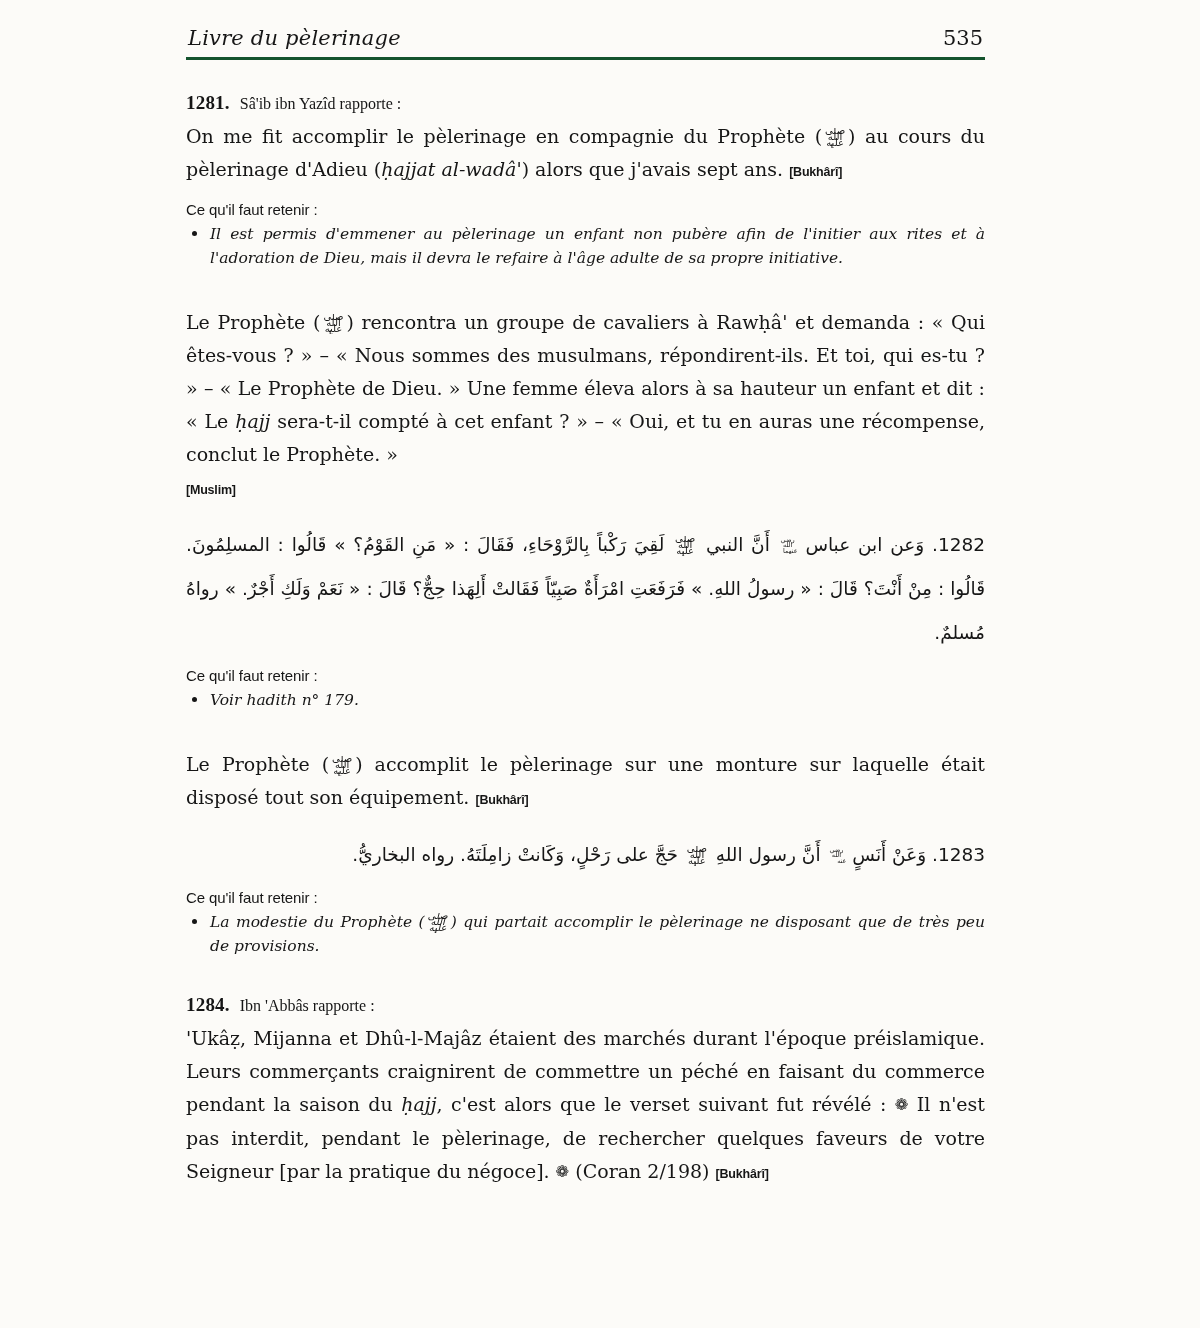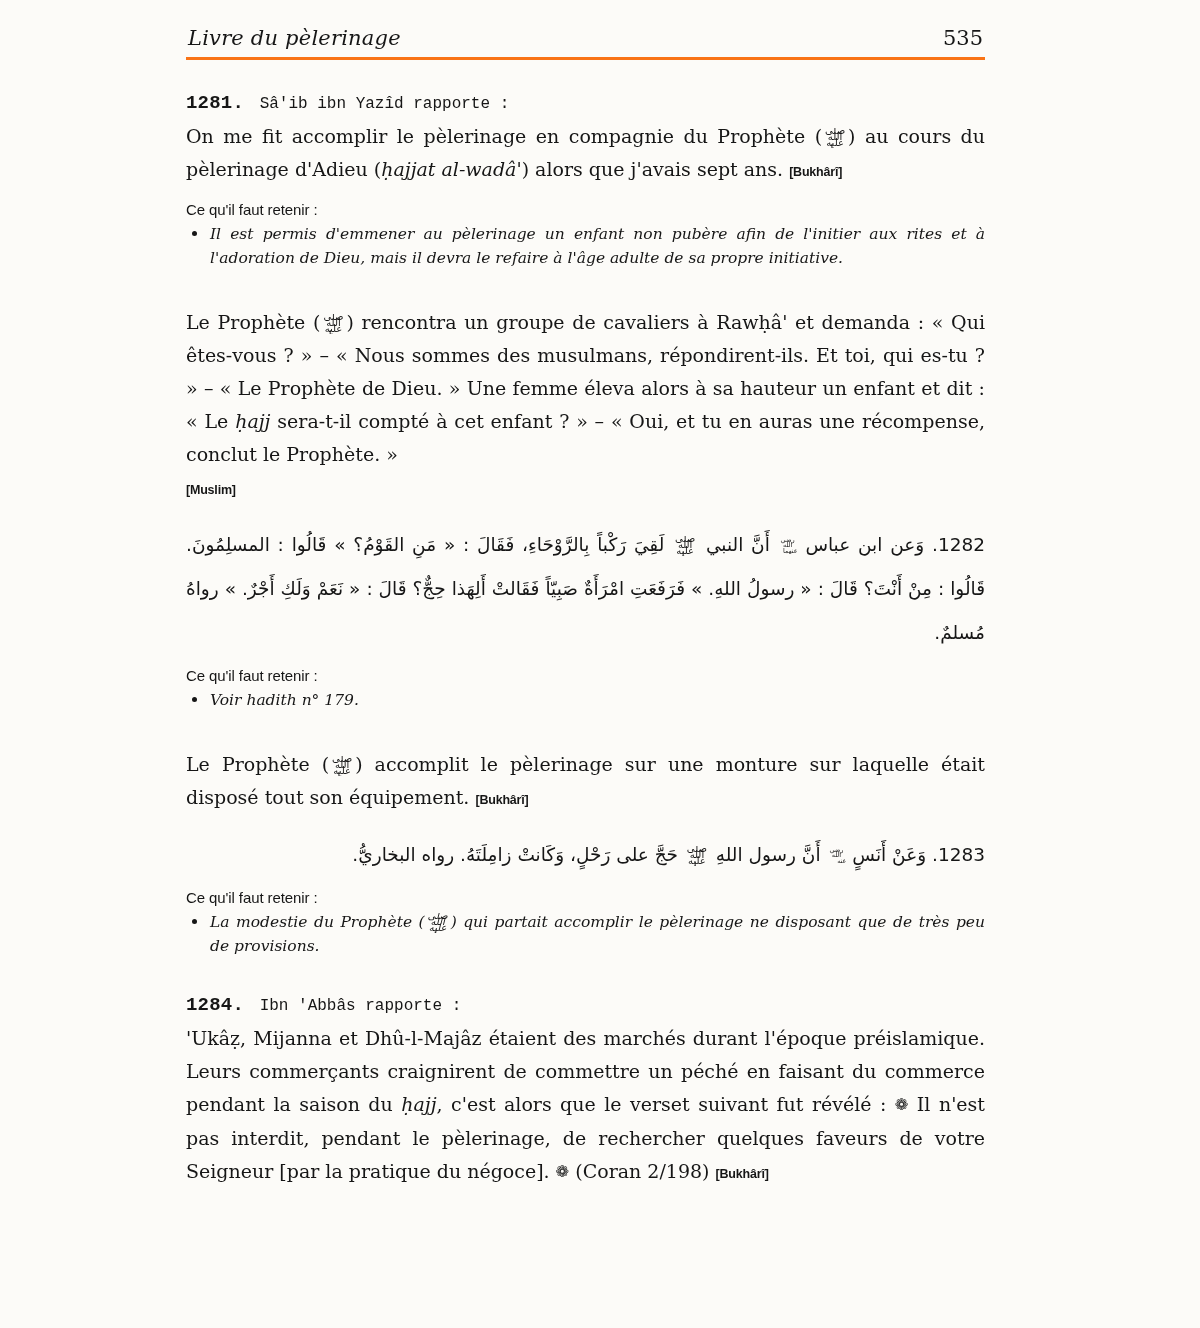--- a/index.html
+++ b/index.html
@@ -15,37 +15,37 @@
     box-sizing: border-box;
     width: 1200px;
     height: 1328px;
     padding: 26px 215px 20px 186px;
   }
   
   .runhead {
     display: flex;
     justify-content: space-between;
     align-items: center;
-    border-bottom: 3px solid #f97316;
+    border-bottom: 3px solid #14532d;
     padding: 0 2px 7px 2px;
   }
   .runhead .book-title {
     font-style: italic;
     font-size: 21px;
     letter-spacing: 0.2px;
   }
   .runhead .folio {
     font-size: 21px;
   }
   
   .hadith { margin-top: 36px; }
   .hadith.first { margin-top: 32px; }
   .hhead {
     margin: 0 0 6px 0;
-    font-family: Liberation Mono, monospace;
+    font-family: Liberation Serif, serif;
     font-weight: normal;
     font-size: 16px;
   }
   .hnum {
     font-weight: bold;
     font-size: 19px;
     letter-spacing: 0.2px;
   }
   .hnarr { margin-left: 6px; }
   .body {

